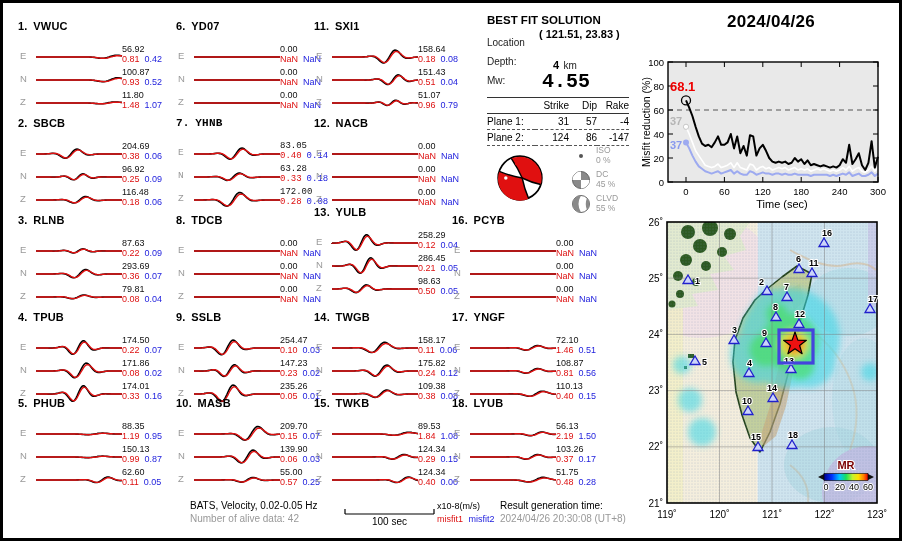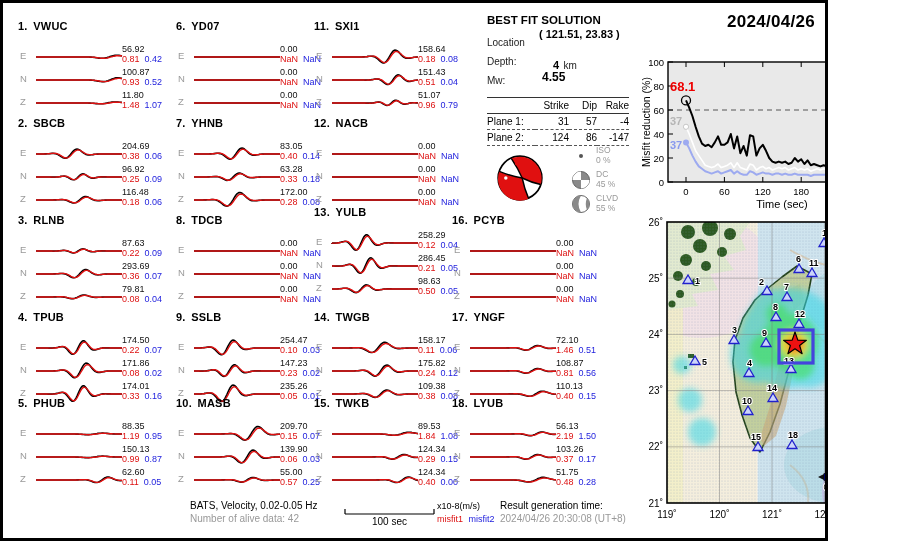--- a/index.html
+++ b/index.html
@@ -1,34 +1,34 @@
 <!DOCTYPE html>
 <html><head>
 <meta charset="utf-8">
 <style>
   html,body{margin:0;padding:0;background:#fff;}
-  .page{position:relative;width:828px;height:541px;background:#fff;overflow:hidden;
+  .page{position:relative;width:902px;height:541px;background:#fff;overflow:hidden;
         font-family:"Liberation Sans",sans-serif;color:#000;}
   .frame{position:absolute;left:0;top:0;right:0;bottom:0;border:3px solid #000;pointer-events:none;z-index:50;}
   .abs{position:absolute;}
   
   .station-block{position:absolute;width:148px;height:94px;}
   .shdr{position:absolute;left:0;top:0;font-size:11px;font-weight:bold;letter-spacing:.2px;white-space:nowrap;}
   .wrow{position:absolute;left:0;width:148px;height:23px;}
   .clabel{position:absolute;left:2px;top:6px;font-size:9.5px;color:#999;}
   .tracebox{position:absolute;left:16px;top:0;}
   .nums{position:absolute;left:104px;top:0;width:46px;font-size:9px;line-height:10px;white-space:nowrap;}
   .amp{color:#111;}
   .mf1{color:#dd1111;}
   .mf2{color:#2222dd;margin-left:5px;}
   
   .bf-title{font-size:11.5px;font-weight:bold;}
   .bf-label{font-size:10px;color:#222;}
   .bf-strong{font-weight:bold;font-size:11px;}
-  .bf-mw{font-weight:bold;font-size:12px;}
+  .bf-mw{font-weight:bold;font-size:20px;font-family:Liberation Mono, monospace;}
   .bf-table{position:absolute;left:487px;top:97px;width:142px;font-size:10px;border-collapse:collapse;}
   .bf-table td{padding:2px 0 2px 0;text-align:right;}
   .bf-table td.rowlab{text-align:left;}
   .bf-table tr.hdr td{border-top:1px solid #333;border-bottom:1px solid #333;}
   .bf-table tr.pl td{border-bottom:1px dashed #555;margin-top:26px;}
   .decomp-item{position:absolute;left:570px;width:70px;height:22px;}
   .decomp-txt{position:absolute;left:26px;top:0;font-size:8.5px;line-height:9.5px;color:#999;}
   
   .big-title{position:absolute;left:640px;width:262px;text-align:center;font-size:17px;font-weight:bold;letter-spacing:.3px;}
   
@@ -250,21 +250,21 @@
           <div class="clabel">Z</div>
           <div class="tracebox"><svg width="90" height="23" viewBox="0 0 90 23">
               <path d="M2,13 L88,13" fill="none" stroke="#b01818" stroke-width="2"></path>
             </svg></div>
           <div class="nums">
             <div class="amp">0.00</div>
             <div><span class="mf1">NaN</span><span class="mf2">NaN</span></div>
           </div>
         </div>
       </div>
-      <div class="station-block" style="left: 176px; top: 117px;">
+      <div class="station-block" style="left: 176px; top: 117px; font-family: Liberation Mono, monospace;">
         <div class="shdr">7. YHNB</div>
         <div class="wrow" style="top: 24px;">
           <div class="clabel">E</div>
           <div class="tracebox"><svg width="90" height="23" viewBox="0 0 90 23">
               <path d="M2,13 L2,13.0 L3,13.0 L4,13.0 L5,13.0 L6,13.0 L7,13.0 L8,13.0 L9,13.0 L10,13.0 L11,13.0 L12,13.0 L13,13.0 L14,13.0 L15,13.0 L16,13.0 L17,13.0 L18,12.9 L19,12.9 L20,12.8 L21,12.7 L22,12.6 L23,12.5 L24,12.4 L25,12.3 L26,12.3 L27,12.4 L28,12.6 L29,12.8 L30,13.3 L31,13.8 L32,14.5 L33,15.3 L34,16.1 L35,16.8 L36,17.5 L37,17.9 L38,18.1 L39,17.9 L40,17.4 L41,16.6 L42,15.4 L43,14.1 L44,12.6 L45,11.1 L46,9.7 L47,8.6 L48,7.7 L49,7.2 L50,7.1 L51,7.3 L52,7.8 L53,8.6 L54,9.5 L55,10.5 L56,11.4 L57,12.3 L58,13.0 L59,13.5 L60,13.9 L61,14.1 L62,14.1 L63,14.1 L64,14.0 L65,13.8 L66,13.7 L67,13.5 L68,13.3 L69,13.2 L70,13.1 L71,13.1 L72,13.0 L73,13.0 L74,13.0 L75,13.0 L76,13.0 L77,13.0 L78,13.0 L79,13.0 L80,13.0 L81,13.0 L82,13.0 L83,13.0 L84,13.0 L85,13.0 L86,13.0 L87,13.0 L88,13.0" fill="none" stroke="#000" stroke-width="1.6"></path>
               <path d="M2,13 L2,13.0 L3,13.0 L4,13.0 L5,13.0 L6,13.0 L7,13.0 L8,13.0 L9,13.0 L10,13.0 L11,13.0 L12,13.0 L13,13.0 L14,13.0 L15,13.0 L16,13.0 L17,13.0 L18,13.0 L19,12.9 L20,12.8 L21,12.8 L22,12.7 L23,12.5 L24,12.4 L25,12.3 L26,12.2 L27,12.2 L28,12.3 L29,12.4 L30,12.7 L31,13.2 L32,13.7 L33,14.4 L34,15.1 L35,15.9 L36,16.6 L37,17.2 L38,17.6 L39,17.8 L40,17.7 L41,17.2 L42,16.5 L43,15.5 L44,14.3 L45,13.0 L46,11.7 L47,10.5 L48,9.5 L49,8.8 L50,8.3 L51,8.2 L52,8.4 L53,8.8 L54,9.4 L55,10.1 L56,10.9 L57,11.6 L58,12.3 L59,12.8 L60,13.3 L61,13.6 L62,13.7 L63,13.8 L64,13.8 L65,13.7 L66,13.6 L67,13.5 L68,13.3 L69,13.2 L70,13.2 L71,13.1 L72,13.0 L73,13.0 L74,13.0 L75,13.0 L76,13.0 L77,13.0 L78,13.0 L79,13.0 L80,13.0 L81,13.0 L82,13.0 L83,13.0 L84,13.0 L85,13.0 L86,13.0 L87,13.0 L88,13.0" fill="none" stroke="#e01010" stroke-width="1.4"></path>
             </svg></div>
           <div class="nums">
             <div class="amp">83.05</div>
             <div><span class="mf1">0.40</span><span class="mf2">0.14</span></div>

